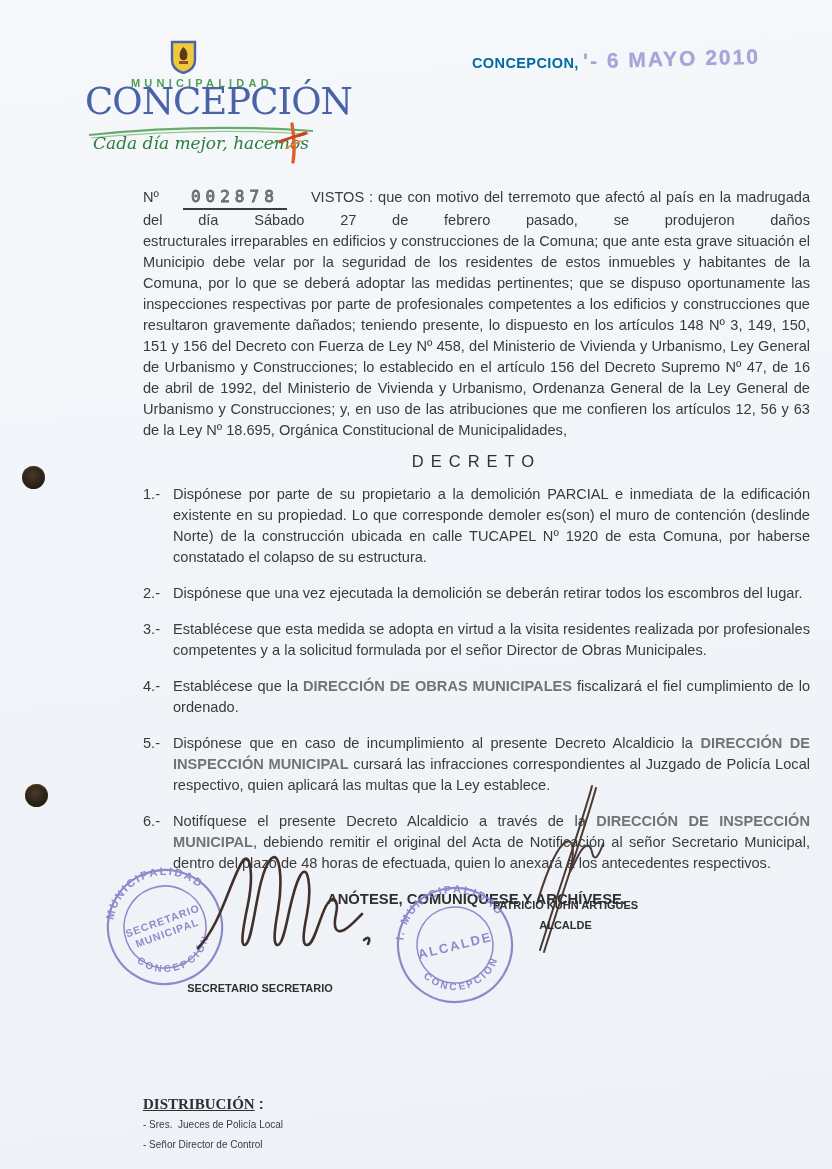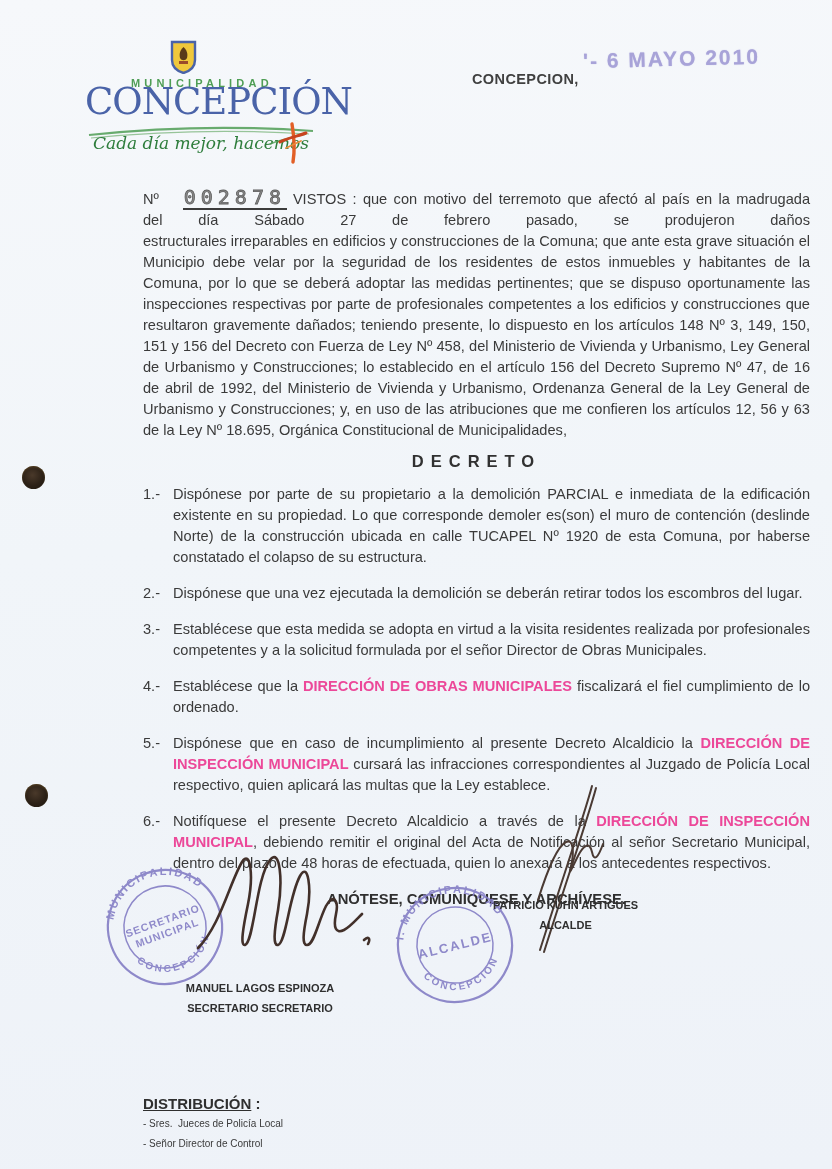--- a/index.html
+++ b/index.html
@@ -28,59 +28,59 @@
   .swoosh{position:absolute;left:2px;top:82px;}
   .slogan{
     position:absolute;left:8px;top:93px;
     font-family:"DejaVu Serif",serif;font-style:italic;
     font-size:17px;color:#2e7d3c;white-space:nowrap;
   }
   .cross-icon{position:absolute;left:183px;top:82px;}
 
   .place-line{
     position:absolute;left:472px;top:55px;
-    font-size:14.5px;font-weight:bold;letter-spacing:.4px;color:#404040;margin-top:16px;
+    font-size:14.5px;font-weight:bold;letter-spacing:.4px;color:#0369a1;
   }
   .date-stamp{
     position:absolute;left:583px;top:47px;
     font-size:21px;font-weight:bold;letter-spacing:2px;
     color:#a8a3d8;transform:rotate(-1.5deg);
     text-shadow:0 0 1px rgba(150,145,210,.6);white-space:nowrap;
   }
 
   
   .content{padding:186px 22px 0 143px;font-size:14.6px;line-height:21px;}
   .number-line{display:flex;align-items:baseline;}
   .num-label{flex:0 0 auto;margin-right:24px;}
   .num-box{
     flex:0 0 auto;width:104px;text-align:center;
-    border-bottom:2px solid #3c3c3c;margin-right:6px;
+    border-bottom:2px solid #3c3c3c;margin-right:24px;
     font-family:"DejaVu Sans Mono",monospace;
-    font-size:20px;letter-spacing:5px;color:#8a8a8a;
+    font-size:16px;letter-spacing:5px;color:#8a8a8a;
     -webkit-text-stroke:.8px #5e5e5e;line-height:22px;
   }
   .vistos-line1{flex:1 1 auto;text-align:justify;text-align-last:justify;}
   .vistos-line2{text-align:justify;text-align-last:justify;}
   .vistos-body{margin:0;text-align:justify;}
   .decreto-heading{
     margin:10px 0 12px 0;text-align:center;
-    font-size:16.5px;font-weight:bold;letter-spacing:7px;color:#313131;
+    font-size:16.5px;font-weight:normal;letter-spacing:7px;color:#313131;
   }
   .items{}
   .item{display:flex;margin-bottom:15px;}
   .item-number{flex:0 0 30px;}
   .item-text{flex:1 1 auto;text-align:justify;}
-  .bold{font-weight:bold;color:#ec4899;}
+  .bold{font-weight:bold;color:#737373;}
   .closing-line{margin-top:12px;text-align:center;font-weight:bold;font-size:14.8px;color:#2f2f2f;}
   .sig-spacer{height:183px;}
 
   
   .distribution{}
   .dist-heading{font-size:15px;font-weight:bold;color:#2f2f2f;line-height:21px;}
-  .dist-word{text-decoration:underline;}
+  .dist-word{text-decoration:underline;font-family:Liberation Serif, serif;}
   .dist-item{font-size:10px;line-height:20px;white-space:pre;color:#3a3a3a;}
 
   
   .overlay{position:absolute;inset:0;pointer-events:none;}
   .hole{
     position:absolute;width:23px;height:23px;border-radius:50%;
     background:radial-gradient(circle at 45% 40%,#4a392a 0%,#2c2117 55%,#1d1710 100%);
     box-shadow:inset 0 1px 2px rgba(120,90,40,.5);
   }
   .stamp{position:absolute;opacity:.9;}
@@ -220,18 +220,17 @@
       <path class="sig-stroke thin" d="M92,4 C84,34 62,98 40,168"></path>
       <path class="sig-stroke thin" d="M96,6 C88,36 66,100 44,170"></path>
       <path class="sig-stroke thin" d="M38,118 C48,86 58,64 66,60 C74,56 74,72 71,84 C68,96 72,86 78,74 C84,62 90,60 92,70 C94,80 98,76 103,62"></path>
     </svg>
 
     <div class="name-block" style="left:448px;top:895px;width:235px;">
       <div>PATRICIO KUHN ARTIGUES</div>
       <div>ALCALDE</div>
     </div>
     <div class="name-block" style="left:130px;top:978px;width:260px;">
-      <div>MANUEL LAGOS ESPINOZA</div>
       <div>SECRETARIO SECRETARIO</div>
     </div>
 
   </div>
 </div>
 
 </body></html>

